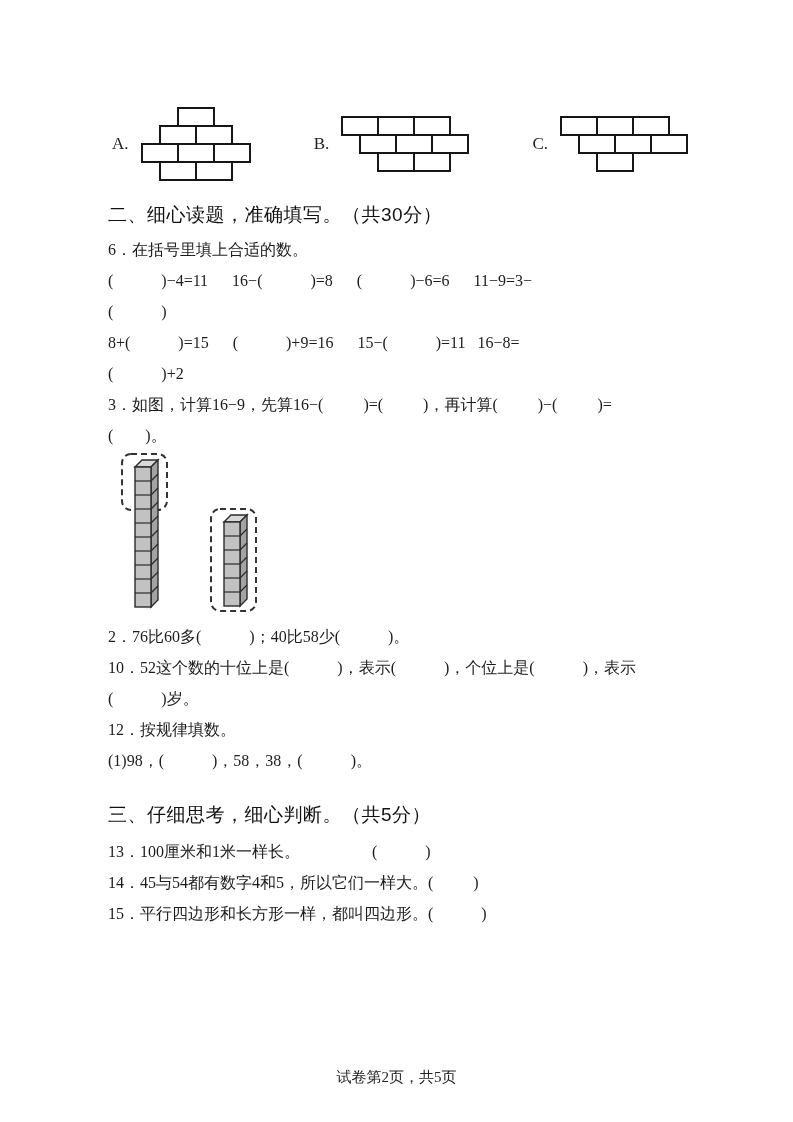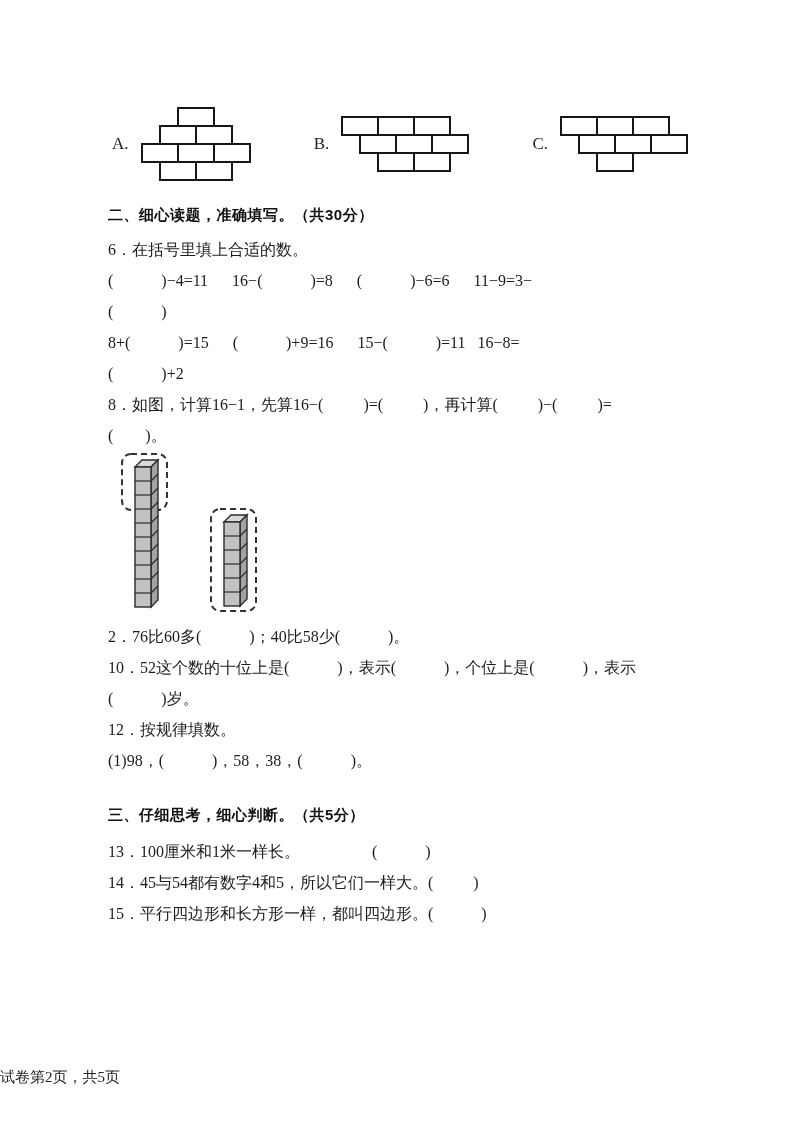--- a/index.html
+++ b/index.html
@@ -22,31 +22,31 @@
     width:38px;height:20px;border:2px solid #161616;background:#fff;
     box-sizing:border-box;flex:0 0 auto;
   }
   .brick + .brick{margin-left:-2px;}
   
   .content{
     position:absolute;left:108px;top:200px;width:625px;
     font-size:16px;
   }
   .sec-heading{
-    font-size:15px;font-weight:700;margin:0 0 4px 0;line-height:30px;color:#111;
+    font-size:19px;font-weight:400;margin:0 0 4px 0;line-height:30px;color:#111;
     font-family:"Liberation Sans","DejaVu Sans",sans-serif;letter-spacing:0.5px;
   }
   .sec-heading.h3{margin-top:24px;margin-bottom:6px;}
   .line{white-space:pre-wrap;line-height:31px;min-height:31px;}
   
   .figure{position:relative;height:170px;}
   .figure svg{position:absolute;left:0;top:0;}
   
   .footer{
-    position:absolute;left:0;right:0;top:1068px;text-align:left;
+    position:absolute;left:0;right:0;top:1068px;text-align:center;
     font-size:15px;color:#222;
   }
 </style>
 </head>
 <body>
 
 <div class="page">
 
   <div class="options-row" id="brick-options">
       <div class="option">
@@ -112,21 +112,21 @@
   <main class="content">
     <h2 class="sec-heading">二、细心读题，准确填写。（共30分）</h2>
 
     <div class="line">6．在括号里填上合适的数。</div>
     <div class="line">(            )−4=11      16−(            )=8      (            )−6=6      11−9=3−</div>
     <div class="line">(            )</div>
     <div class="line">8+(            )=15      (            )+9=16      15−(            )=11   16−8=</div>
     <div class="line">(            )+2</div>
 
 
-    <div class="line">8．如图，计算16−1，先算16−(          )=(          )，再计算(          )−(          )=</div>
+    <div class="line">3．如图，计算16−9，先算16−(          )=(          )，再计算(          )−(          )=</div>
     <div class="line">(        )。</div>
 
     <div class="figure">
       <svg id="cube-svg" width="300" height="170">
           <rect x="14" y="3" width="45" height="56" rx="9" fill="none" stroke="#333333" stroke-width="2" stroke-dasharray="6 4"></rect>
           <polygon points="27,16 34,9 50,9 43,16" fill="#d9d9d9" stroke="#2b2b2b" stroke-width="1.4"></polygon>
           <polygon points="43,16 50,9 50,149 43,156" fill="#a3a3a3" stroke="#2b2b2b" stroke-width="1.4"></polygon>
           <rect x="27" y="16" width="16" height="140" fill="#c2c2c2" stroke="#2b2b2b" stroke-width="1.4"></rect>
           <line x1="27" y1="30" x2="43" y2="30" stroke="#2b2b2b" stroke-width="1.2"></line>
           <line x1="43" y1="30" x2="50" y2="23" stroke="#2b2b2b" stroke-width="1.2"></line>

